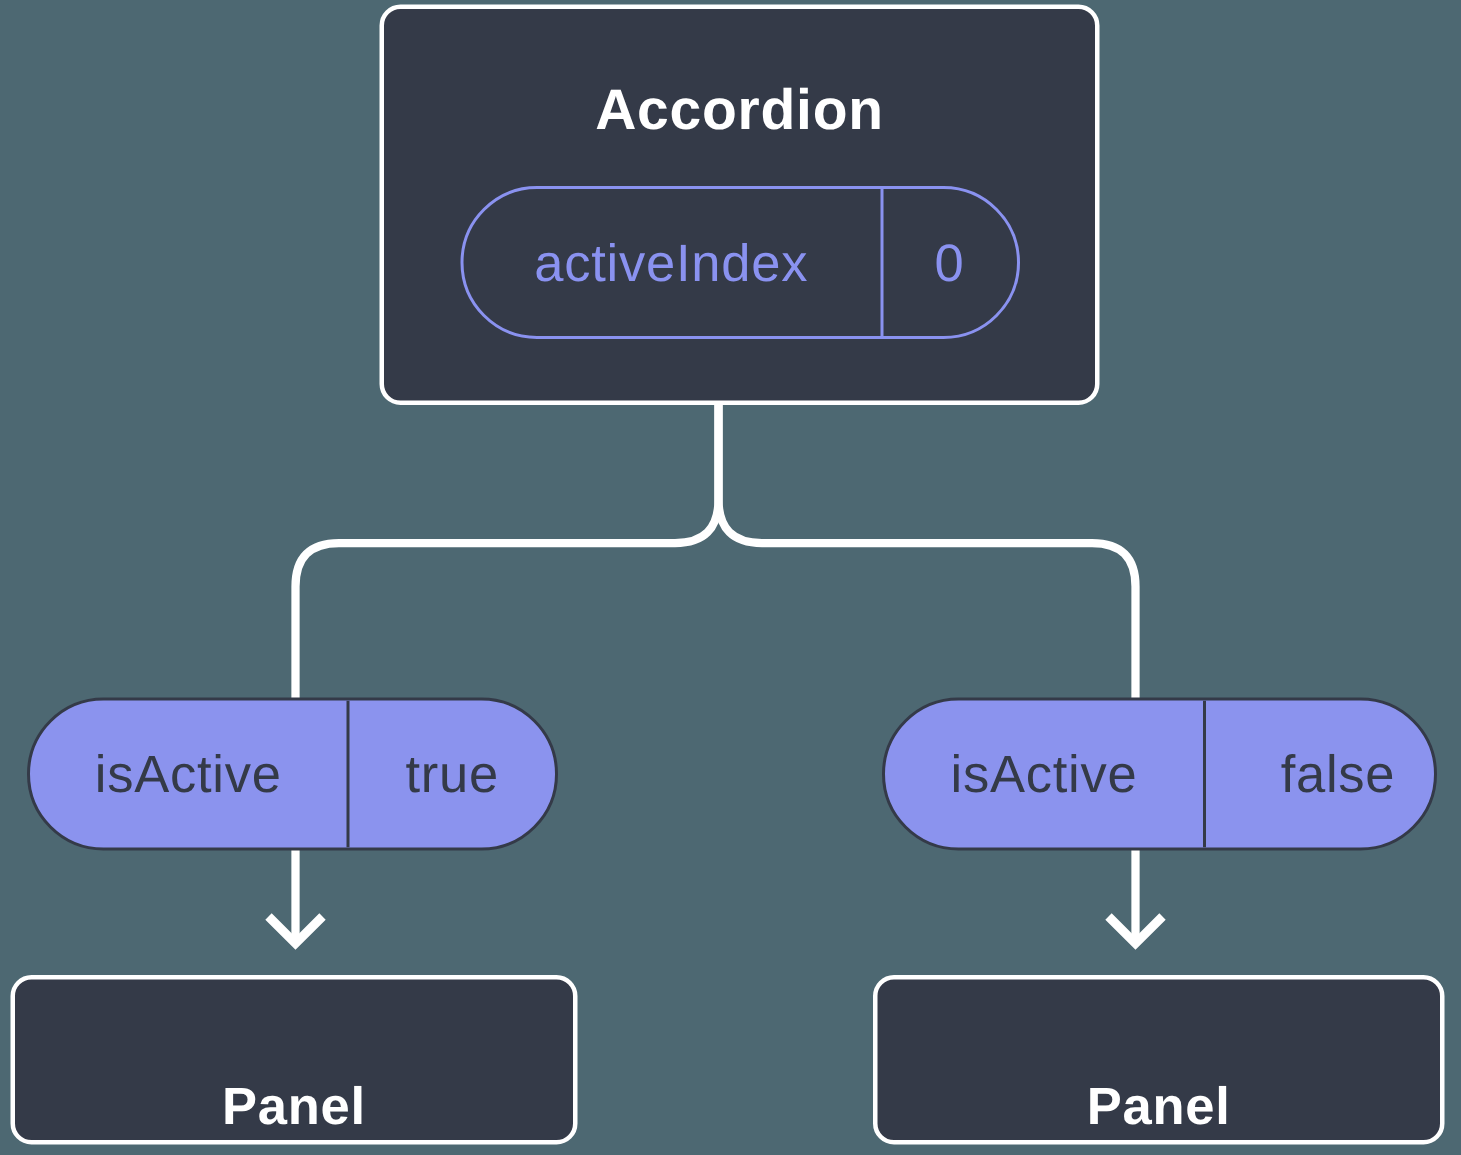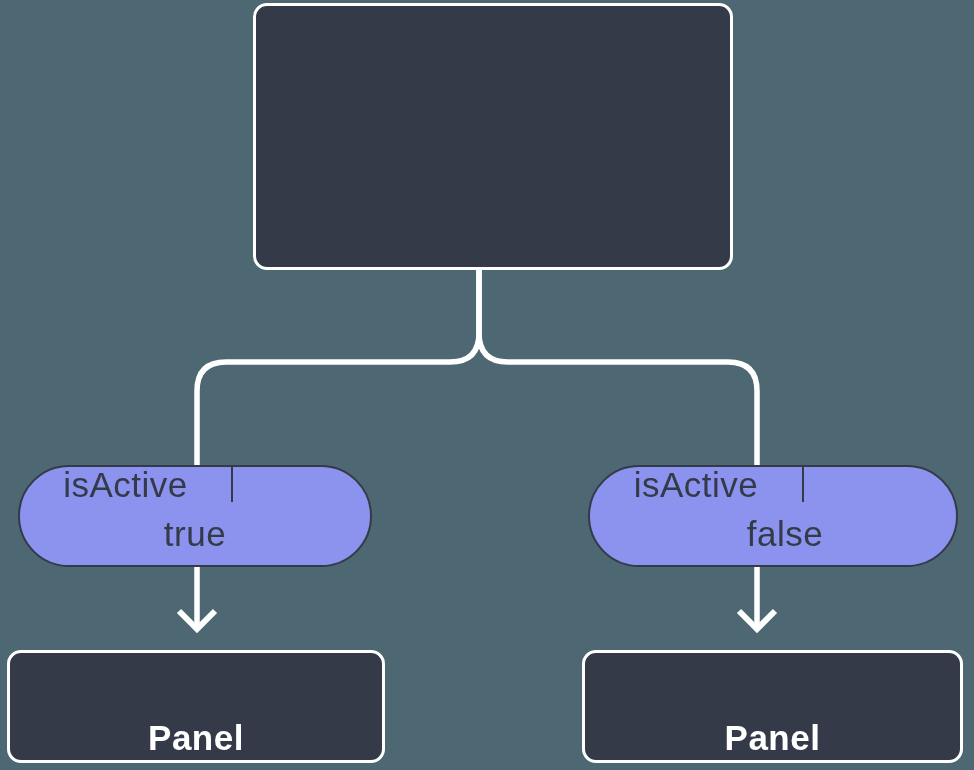--- a/index.html
+++ b/index.html
@@ -63,21 +63,20 @@
   }
   .state-pill .pill-label{width:280px;border-right:2px solid var(--accent);}
   .state-pill .pill-value{flex:1;}
 
   
   .prop-pill{
     background:var(--pill-fill);
     border:2.5px solid var(--pill-text);
     color:var(--pill-text);
     height:102px;
-    flex-direction:column;
   }
   .prop-pill .pill-label{border-right:2.5px solid var(--pill-text);}
   .prop-pill-left{left:18px;top:465px;width:354px;}
   .prop-pill-left .pill-label{width:213px;}
   .prop-pill-left .pill-value{flex:1;}
   .prop-pill-right{left:588px;top:465px;width:370px;}
   .prop-pill-right .pill-label{width:214px;}
   .prop-pill-right .pill-value{flex:1;padding-left:24px;}
 </style>
 </head>
@@ -86,20 +85,25 @@
 <div class="stage">
 
   <svg class="connectors" viewBox="0 0 974 770" aria-hidden="true">
     <path class="branch" d="M479,265 V333 Q479,362 450,362 H226 Q197,362 197,391 V627"></path>
     <path class="branch" d="M479,265 V333 Q479,362 508,362 H728 Q757,362 757,391 V627"></path>
     <path class="arrowhead" d="M179,611 L197,629 L215,611"></path>
     <path class="arrowhead" d="M739,611 L757,629 L775,611"></path>
   </svg>
 
   <div class="node root-node">
+    <div class="node-title">Accordion</div>
+    <div class="pill state-pill">
+      <span class="cell pill-label">activeIndex</span>
+      <span class="cell pill-value">0</span>
+    </div>
   </div>
 
   <div class="pill prop-pill prop-pill-left">
     <span class="cell pill-label">isActive</span>
     <span class="cell pill-value">true</span>
   </div>
 
   <div class="pill prop-pill prop-pill-right">
     <span class="cell pill-label">isActive</span>
     <span class="cell pill-value">false</span>

